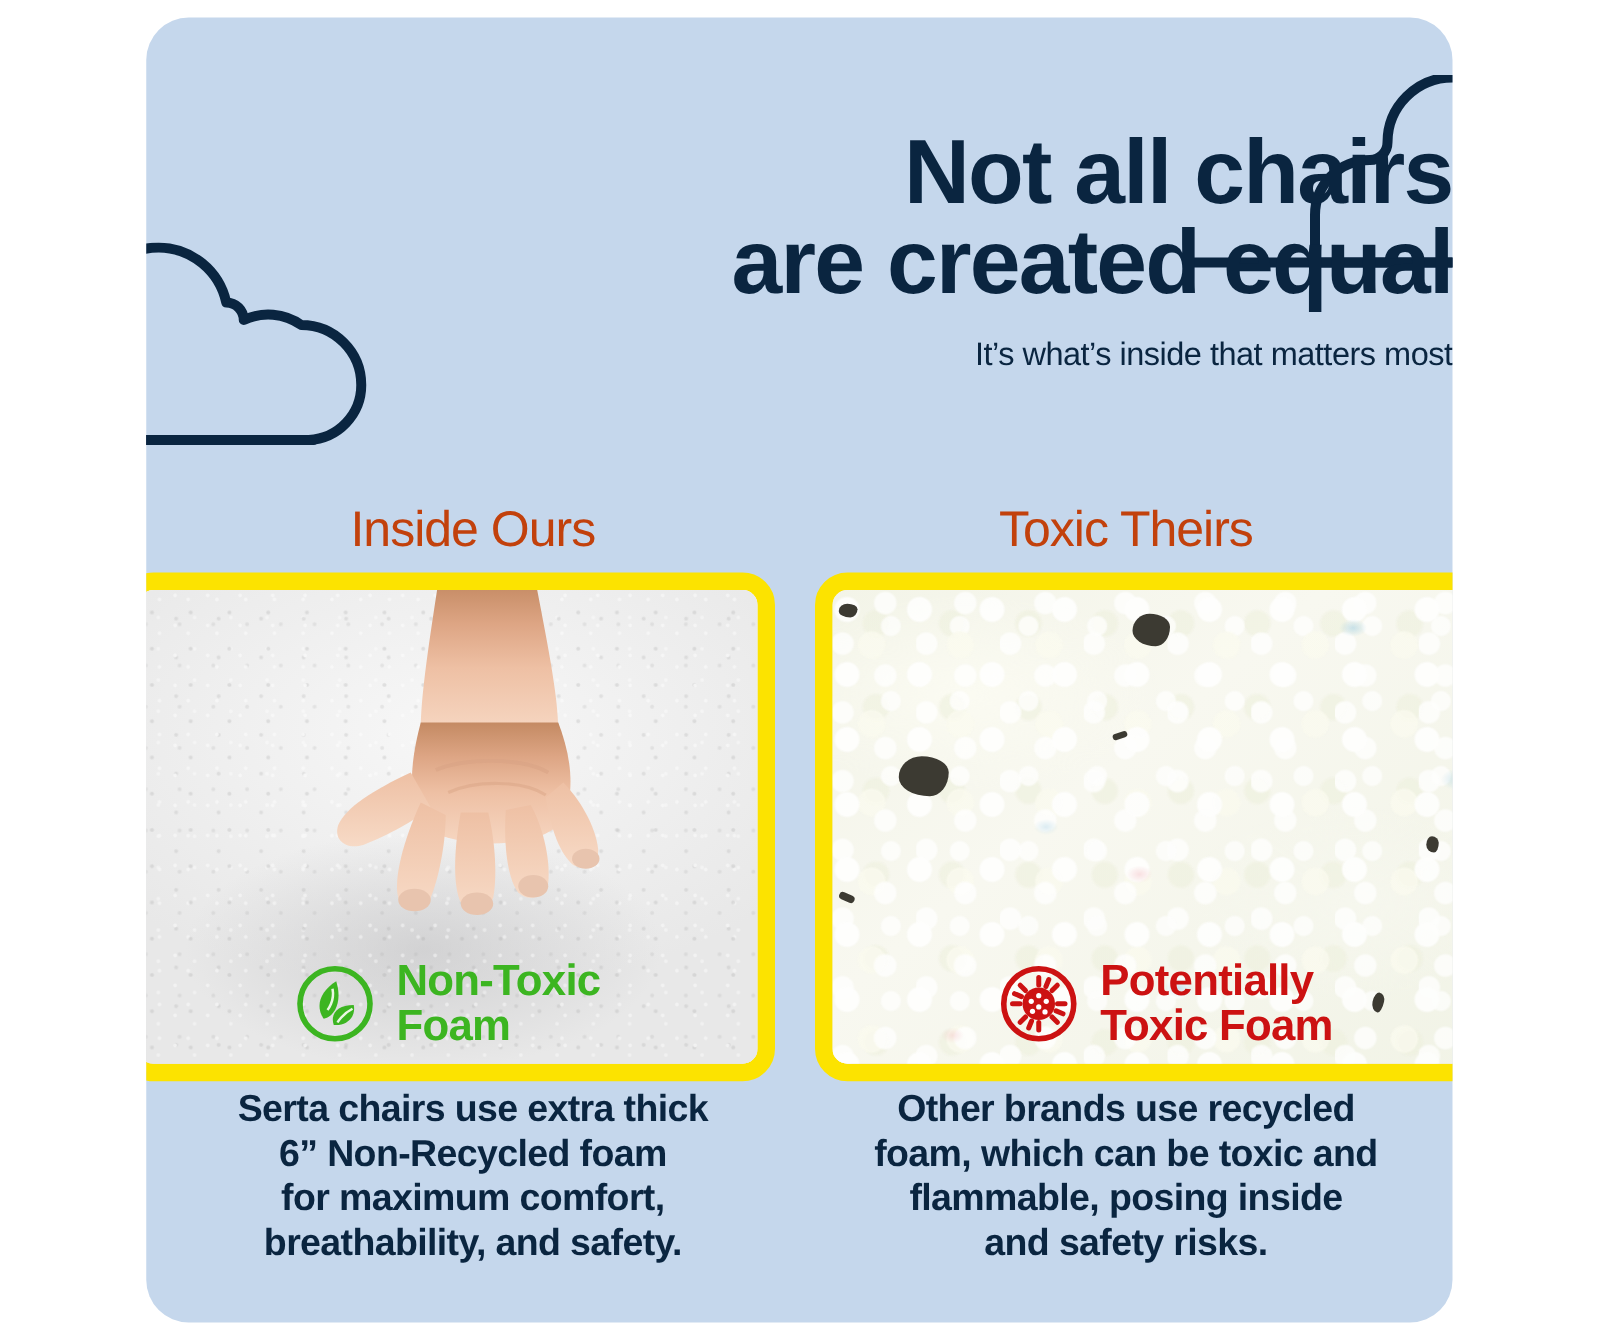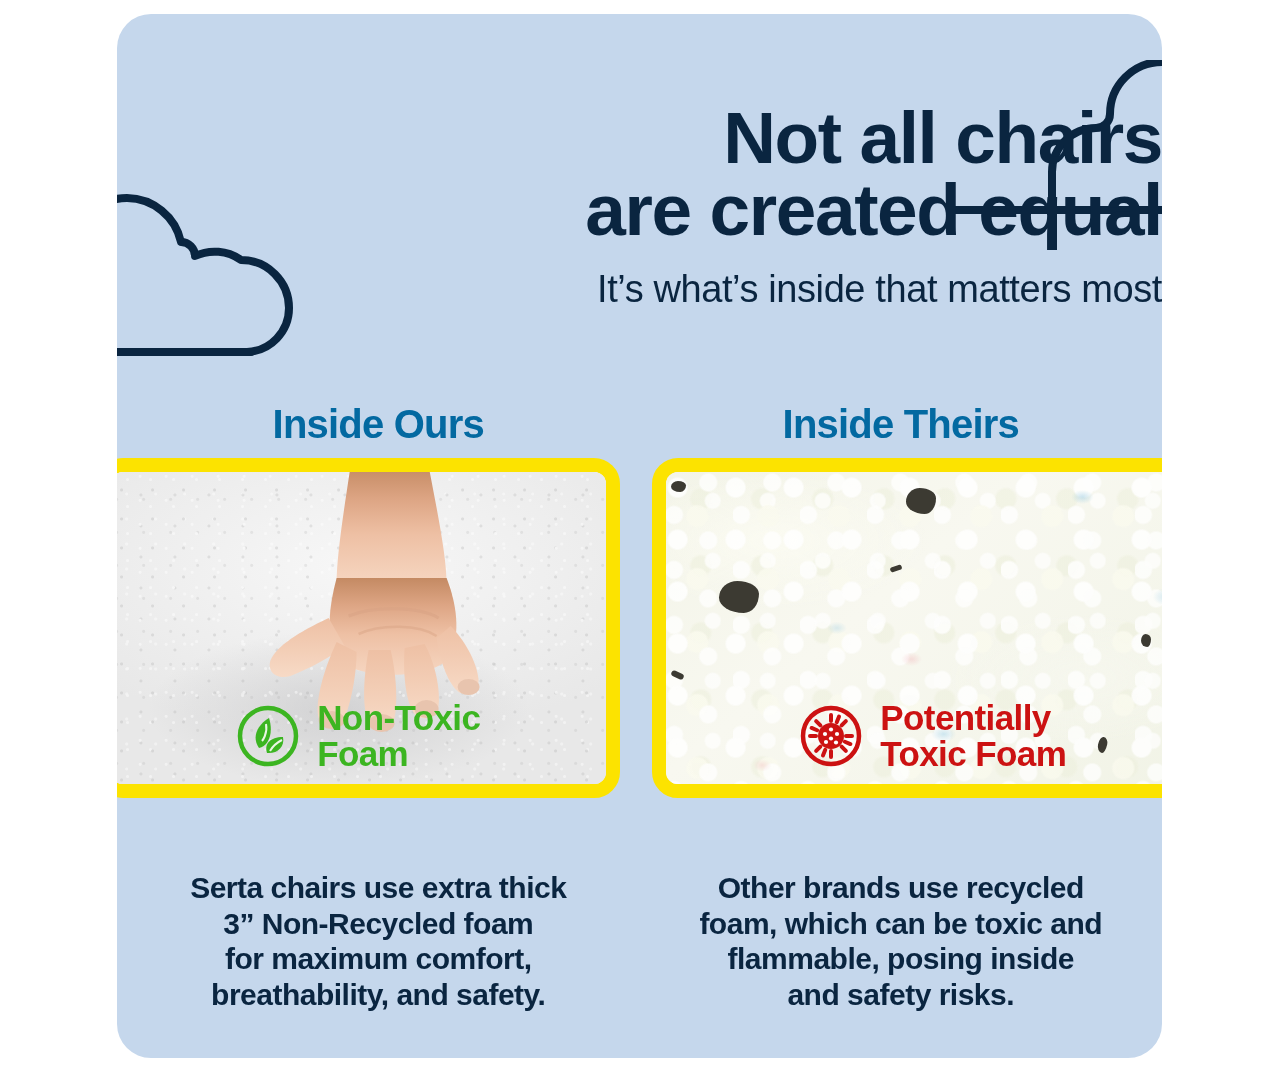--- a/index.html
+++ b/index.html
@@ -57,21 +57,21 @@
     color: #0a2540;
     font-size: 73px;
     font-weight: 700;
     line-height: 0.99;
     letter-spacing: -1.4px;
     margin: 0;
     white-space: pre-line;
   }
   .subhead {
     color: #0a2540;
-    font-size: 38px;
+    font-size: 26px;
     font-weight: 400;
     line-height: 1.1;
     letter-spacing: -0.4px;
     margin: 22px 0 0 0;
   }
 
   
   .columns {
     position: absolute;
     left: 0;
@@ -81,34 +81,34 @@
     display: flex;
   }
   .column {
     position: relative;
     width: 50%;
     box-sizing: border-box;
   }
 
   .col-title {
     text-align: center;
-    color: #0369a1;
+    color: #c2410c;
     font-size: 40px;
-    font-weight: 700;
+    font-weight: 400;
     letter-spacing: -0.8px;
     line-height: 1;
     margin: 0;
     padding-top: 12px;
   }
 
   
   .frame {
     position: absolute;
     top: 66px;
-    height: 340px;
+    height: 407px;
     border: 14px solid #fce300;
     border-radius: 26px;
     box-sizing: border-box;
     overflow: hidden;
     background: #efefef;
   }
   .column.left .frame {
     left: -20px;
     right: 20px;
   }
@@ -322,27 +322,27 @@
               <path d="M47,33 C34,33 28,40 31,49 C41,50 49,43 47,33 Z" fill="#3cb521"></path>
               <path d="M34,47 C34,47 38,40 46,36" stroke="#eaf7e3" stroke-width="2" fill="none"></path>
             </svg>
           </span>
           <span class="badge-label">Non-Toxic
 Foam</span>
         </div>
       </div>
 
       <div class="caption">Serta chairs use extra thick
-3” Non-Recycled foam
+6” Non-Recycled foam
 for maximum comfort,
 breathability, and safety.</div>
     </div>
 
     <div class="column right">
-      <h2 class="col-title">Inside Theirs</h2>
+      <h2 class="col-title">Toxic Theirs</h2>
 
       <div class="frame">
         <div class="photo">
           <div class="foam-shred"></div>
           <span class="speck s1"></span>
           <span class="speck s2"></span>
           <span class="speck s3"></span>
           <span class="speck s4"></span>
           <span class="speck s5"></span>
           <span class="speck s6"></span>

